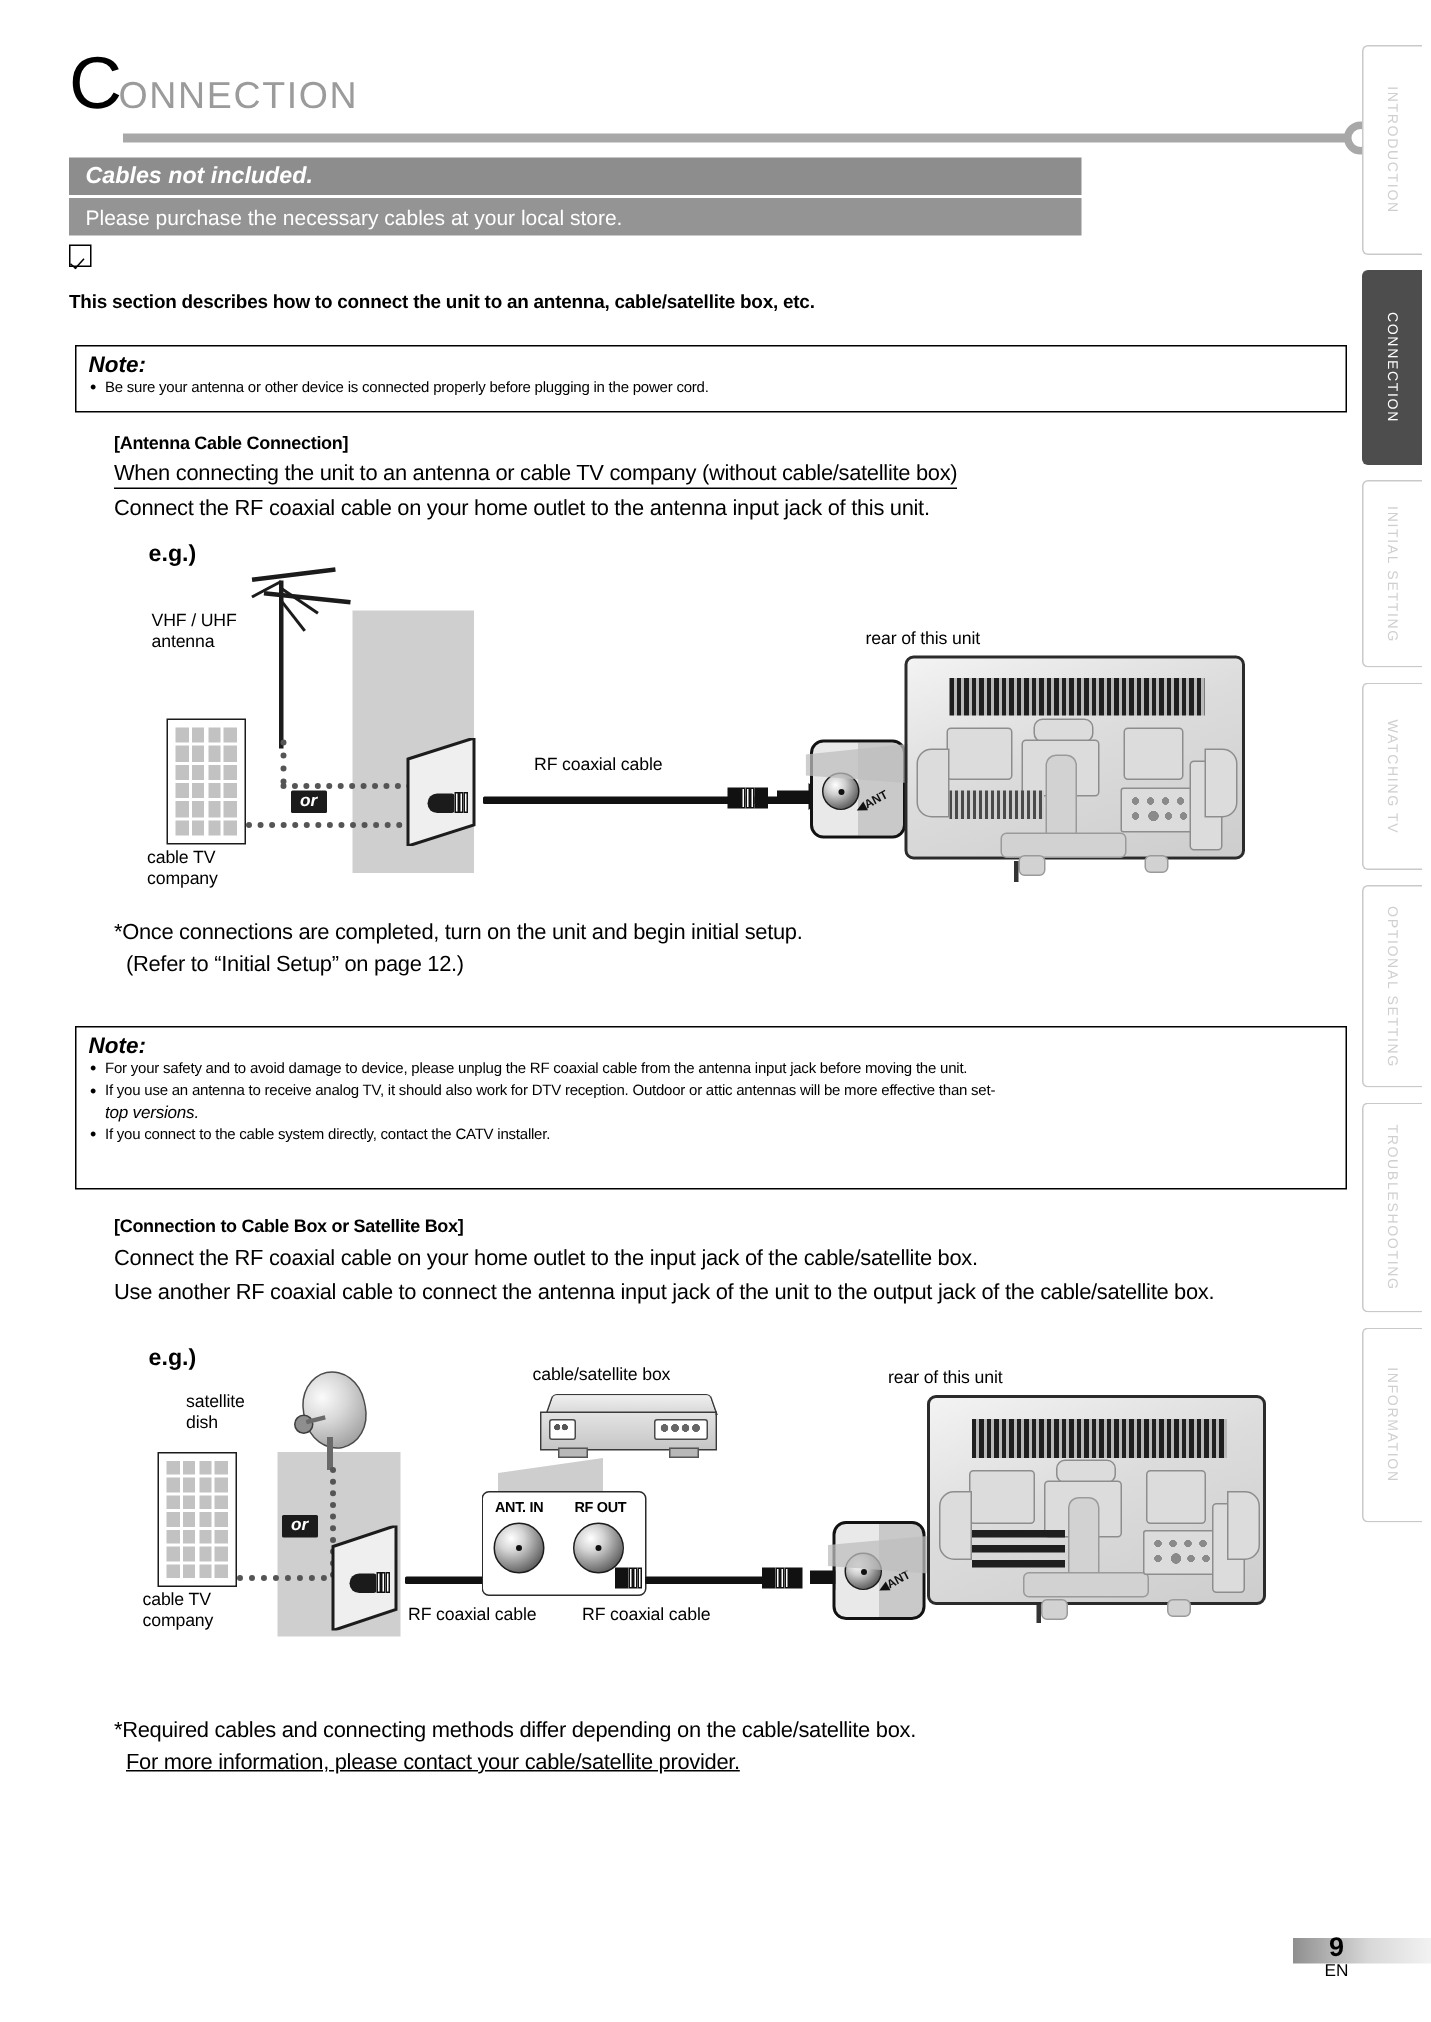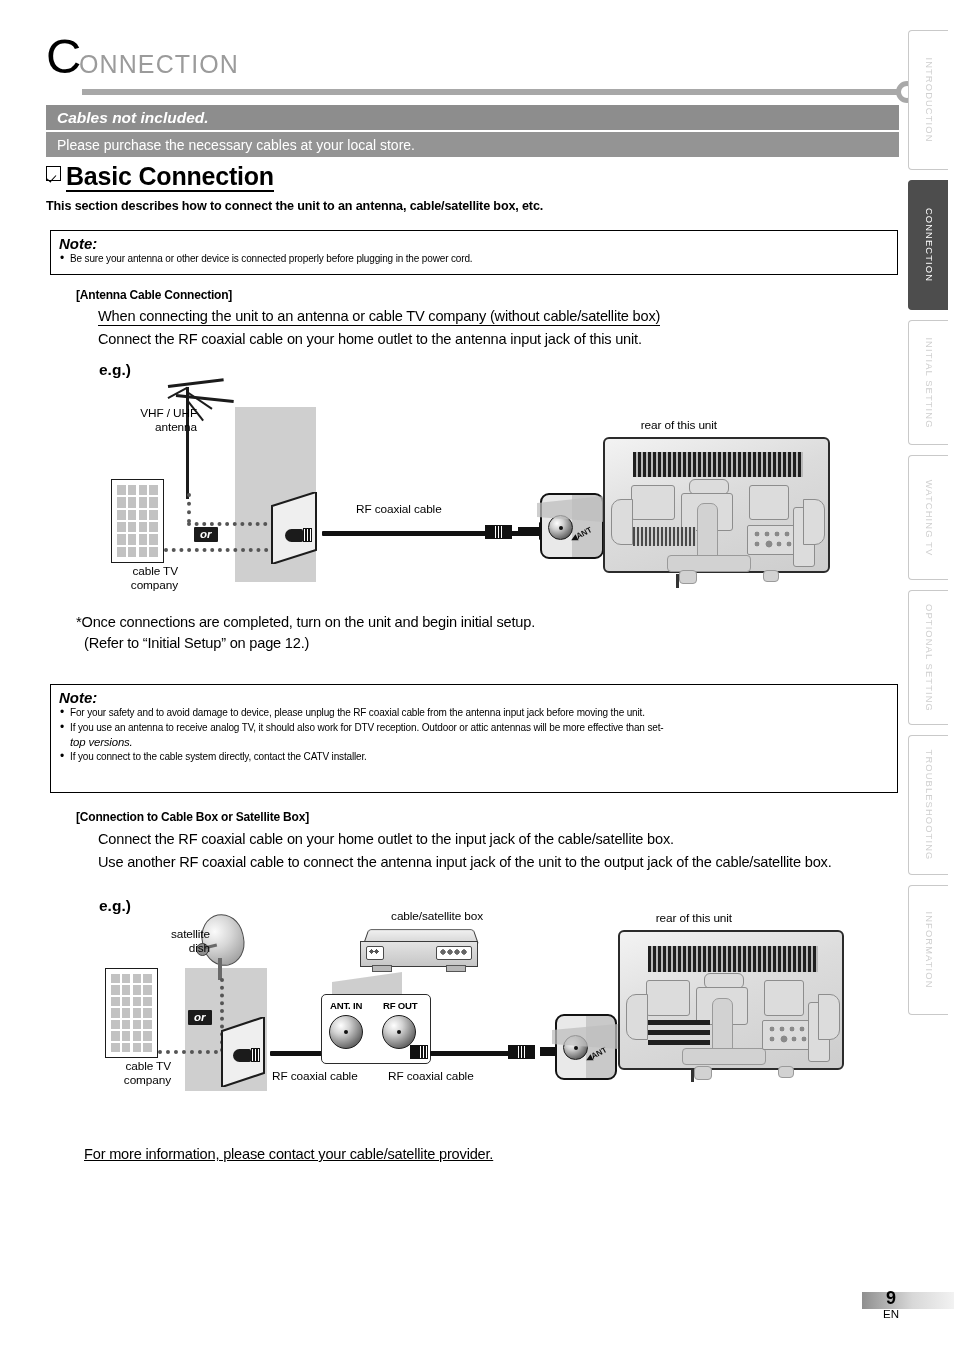--- a/index.html
+++ b/index.html
@@ -6,21 +6,21 @@
   body{width:954px;height:1348px;position:relative;font-family:"Liberation Sans",sans-serif;color:#000;overflow:hidden;}
 
   
   #title-wrap{position:absolute;left:46px;top:36px;width:860px;height:60px;}
   .title-c{position:absolute;left:0;top:-4px;font-size:49px;font-weight:400;line-height:1;color:#000;font-family:"Liberation Sans",sans-serif;}
   .title-rest{position:absolute;left:33px;top:14px;font-size:25px;letter-spacing:1.1px;color:#9b9b9b;font-family:"Liberation Sans",sans-serif;}
   .title-rule{position:absolute;left:36px;top:53px;width:816px;height:6px;background:#a8a8a8;}
   .title-circ{position:absolute;left:850px;top:45px;width:22px;height:22px;border:5px solid #a8a8a8;border-radius:50%;background:#fff;box-sizing:border-box;}
 
   
-  #banner{position:absolute;left:46px;top:105px;width:853px;}
+  #banner{position:absolute;left:46px;top:105px;width:675px;}
   .band{color:#fff;padding:5px 11px;box-sizing:border-box;}
   .band-a{background:#8d8d8d;font-style:italic;font-weight:bold;font-size:15.5px;height:25px;line-height:15px;}
   .band-sep{height:2px;background:#fff;}
   .band-b{background:#949494;font-size:14px;height:25px;line-height:16px;font-weight:400;}
 
   
   #bc{position:absolute;left:46px;top:163px;width:860px;}
   .chk{display:inline-block;width:15px;height:15px;border:1.6px solid #000;position:relative;vertical-align:4px;margin-right:5px;box-sizing:border-box;}
   .chk:after{content:"";position:absolute;left:2px;top:6px;width:4px;height:8px;border:solid #000;border-width:0 1.8px 1.8px 0;transform:rotate(42deg);}
   .bc-h{font-size:25px;font-weight:bold;letter-spacing:-0.2px;display:inline-block;border-bottom:2.4px solid #000;padding-bottom:1px;line-height:26px;}
@@ -31,42 +31,42 @@
   .note-t{font-size:15px;font-weight:bold;font-style:italic;line-height:17px;}
   .note-li{font-size:10px;line-height:14.6px;padding-left:11px;position:relative;letter-spacing:-0.15px;}
   .note-li:before{content:"\2022";position:absolute;left:1px;top:-1px;font-size:12px;font-style:normal;}
   .note-cont{padding-left:11px;font-size:11.4px;font-style:italic;line-height:14.6px;letter-spacing:-0.15px;}
 
   #note1{left:50px;top:230px;width:848px;height:45px;}
   #note2{left:50px;top:684px;width:848px;height:109px;}
 
   
   .sec-h{position:absolute;font-size:12px;font-weight:bold;letter-spacing:-0.2px;}
-  .sec-l{position:absolute;font-size:14.6px;letter-spacing:-0.2px;margin-left:22px;}
+  .sec-l{position:absolute;font-size:14.6px;letter-spacing:-0.2px;}
   .ul{border-bottom:1.2px solid #000;display:inline-block;padding-bottom:1px;}
 
   #h1{left:76px;top:288px;}
   #l1a{left:76px;top:308px;}
   #l1b{left:76px;top:331px;}
 
   #star1{position:absolute;left:76px;top:612px;font-size:14.6px;line-height:21px;letter-spacing:-0.2px;}
 
   #h2{left:76px;top:810px;}
   #l2a{left:76px;top:831px;}
   #l2b{left:76px;top:854px;}
 
   #star2{position:absolute;left:76px;top:1144px;font-size:14.6px;line-height:21px;letter-spacing:-0.2px;}
 
   .eg{position:absolute;font-size:15.5px;font-weight:bold;}
   #eg1{left:99px;top:361px;}
   #eg2{left:99px;top:897px;}
 
   
   .diagram{position:absolute;}
-  .lbl{position:absolute;font-size:11.8px;line-height:13.6px;text-align:right;letter-spacing:-0.1px;}
+  .lbl{position:absolute;font-size:11.8px;line-height:13.6px;text-align:left;letter-spacing:-0.1px;}
   .lbl-l{text-align:left;}
   .wall{position:absolute;background:#cfcfcf;}
   .orbox{position:absolute;background:#1b1b1b;color:#fff;font-size:11.5px;font-weight:bold;font-style:italic;padding:1px 6px 2px 6px;border-radius:1px;line-height:12px;}
   .dot-h{position:absolute;height:0;border-top:4.6px dotted #555;}
   .dot-v{position:absolute;width:0;border-left:4.6px dotted #555;}
   .bld{position:absolute;border:1.6px solid #1b1b1b;background:#fff;box-sizing:border-box;display:grid;gap:2.2px;padding:5px;}
   .bld i{background:#c2c2c2;display:block;}
   .outlet{position:absolute;}
   .coax-line{position:absolute;background:#111;height:5px;border-radius:1px;}
 
@@ -133,21 +133,21 @@
   <div class="title-circ"></div>
 </div>
 
 <div id="banner">
   <div class="band band-a">Cables not included.</div>
   <div class="band-sep"></div>
   <div class="band band-b">Please purchase the necessary cables at your local store.</div>
 </div>
 
 <div id="bc">
-  <span class="chk"></span><span class="bc-h">Basic Connection</span>
+  <span class="chk"></span>
   <div class="bc-sub">This section describes how to connect the unit to an antenna, cable/satellite box, etc.</div>
 </div>
 
 <div class="notebox" id="note1">
   <div class="note-t">Note:</div>
   <div class="note-li">Be sure your antenna or other device is connected properly before plugging in the power cord.</div>
 </div>
 
 <div class="sec-h" id="h1">[Antenna Cable Connection]</div>
 <div class="sec-l" id="l1a"><span class="ul">When connecting the unit to an antenna or cable TV company (without cable/satellite box)</span></div>
@@ -419,20 +419,21 @@
     <div class="panel" style="left:196px;top:72px;width:20px;height:58px;"></div>
     <div class="panel" style="left:14px;top:64px;width:20px;height:44px;border-radius:10px 0 0 10px;"></div>
     <div class="panel" style="left:206px;top:64px;width:20px;height:44px;border-radius:0 10px 10px 0;"></div>
     <div class="stand" style="left:82px;top:136px;width:16px;height:12px;"></div>
     <div class="stand" style="left:166px;top:136px;width:14px;height:10px;"></div>
     <div style="position:absolute;left:79px;top:140px;width:3px;height:12px;background:#333;"></div>
   </div>
 </div>
 
 <div id="star2">
+  <div>*Required cables and connecting methods differ depending on the cable/satellite box.</div>
   <div style="padding-left:8px;text-decoration:underline;">For more information, please contact your cable/satellite provider.</div>
 </div>
 
 <div id="tabs">
   <div class="tab" style="top:0px;height:140px;">
       <span>INTRODUCTION</span>
     </div>
   <div class="tab active" style="top:150px;height:130px;">
       <span>CONNECTION</span>
     </div>

